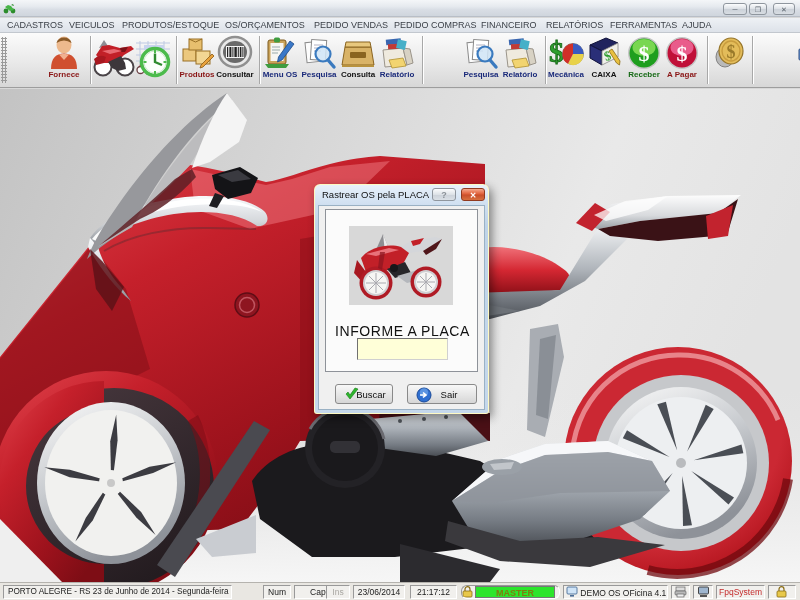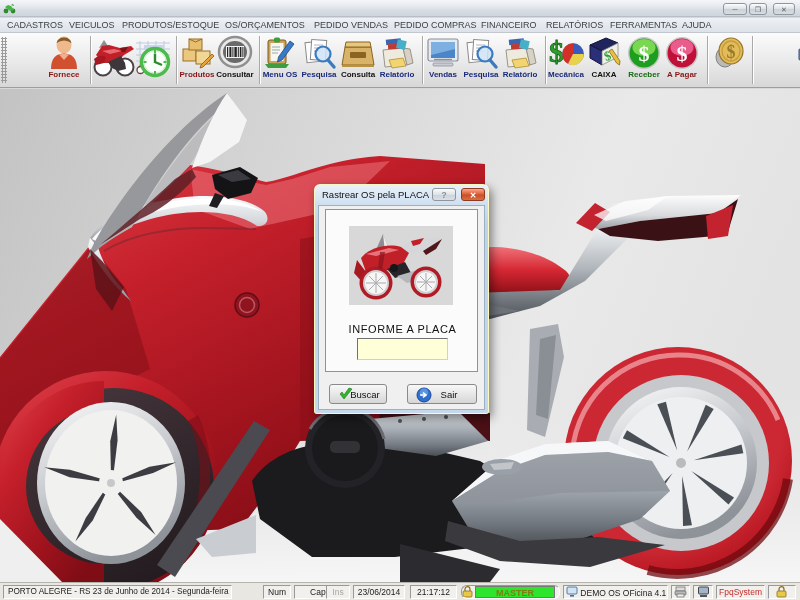--- a/index.html
+++ b/index.html
@@ -61,26 +61,26 @@
   #dlgclose { position:absolute; left:147px; top:4px; width:24px; height:13px;
     border:1px solid #913a20; border-radius:3px;
     background:linear-gradient(#f5a98d, #e0603a 45%, #c94f2b 55%, #d8703f);
     color:#fff; font-size:8px; font-weight:bold; text-align:center; line-height:13px; }
   #dlgbody { position:absolute; left:4px; top:21px; width:167px; height:205px;
     background:#f0f0f0; border:1px solid #9ab1c4; }
   #dlgpanel { position:absolute; left:6px; top:3px; width:153px; height:163px;
     background:#fbfbfb; border:1px solid #8e9299; }
   #bikeimg { position:absolute; left:23px; top:16px; width:104px; height:79px; background:#d9d9d9; }
   #informe { position:absolute; left:0; top:113px; width:153px; text-align:center;
-    font-size:11px; letter-spacing:0.6px; color:#111; }
+    font-size:14px; letter-spacing:0.6px; color:#111; }
   #placa { position:absolute; left:31px; top:128px; width:91px; height:22px;
     background:#ffffd8; border:1px solid #808080; border-color:#707070 #d0d0d0 #d0d0d0 #707070; }
   .dlgbtn { position:absolute; top:178px; height:20px; border:1px solid #8a8a8a; border-radius:3px;
     background:linear-gradient(#f8f8f8, #e4e4e4 60%, #d6d6d6); font-size:9.5px; color:#111; }
-  #btnbuscar { left:10px; width:58px; }
+  #btnbuscar { left:16px; width:58px; }
   #btnsair { left:88px; width:70px; }
   .dlgbtn svg { position:absolute; left:8px; top:2px; }
   .dlgbtn .bt { position:absolute; left:0; width:100%; text-align:center; top:4px; padding-left:14px; }
 </style>
 </head>
 <body>
 <div id="app">
 
   <div id="titlebar">
     <svg id="appicon" viewBox="0 0 13 13">
@@ -211,30 +211,20 @@
     <div class="titem" style="left:372px;width:50px">
         <svg class="ic" width="36" height="36" viewBox="0 0 36 36">
           <path d="M4 15 L24 13 L28 30 L6 32 Z" fill="#efeade" stroke="#9a948a" stroke-width="1"></path>
           <path d="M24 13 L31 14 L34 28 L28 30 Z" fill="#d8d2c4" stroke="#9a948a" stroke-width="1"></path>
           <rect x="7" y="4" width="15" height="5.5" fill="#3a66b0" transform="rotate(-6 14 7)"></rect>
           <rect x="9" y="9" width="14" height="5" fill="#c03a34" transform="rotate(-3 16 11)"></rect>
           <rect x="18" y="5" width="9" height="9" fill="#46b0c8" transform="rotate(12 22 9)"></rect>
           <path d="M10 25 L24 23 L27 31 L13 33 Z" fill="#f2d470" stroke="#b09030" stroke-width="0.8"></path>
         </svg>
         <span class="lb" style="color:#1a2a7a">Relatório</span>
-      </div>
-    <div class="titem" style="left:420px;width:46px">
-        <svg class="ic" width="36" height="36" viewBox="0 0 36 36">
-          <rect x="3" y="4" width="30" height="22" rx="2" fill="#e6e9ee" stroke="#8a929e" stroke-width="1.2"></rect>
-          <rect x="6" y="7" width="24" height="16" fill="#4a86c8"></rect>
-          <path d="M6 7 L30 7 L30 14 L6 20 Z" fill="#7db0e0"></path>
-          <rect x="8" y="28" width="20" height="3" rx="1" fill="#c8ccd4" stroke="#8a929e" stroke-width="0.8"></rect>
-          <path d="M9 24.5 h18" stroke="#8a929e" stroke-width="1.4"></path>
-        </svg>
-        <span class="lb" style="color:#1a2a7a">Vendas</span>
       </div>
     <div class="titem" style="left:457px;width:48px">
         <svg class="ic" width="36" height="36" viewBox="0 0 36 36">
           <rect x="5" y="7" width="15" height="20" fill="#fcfcfc" stroke="#8a8a8a" stroke-width="1" transform="rotate(-6 12 17)"></rect>
           <rect x="10" y="5" width="15" height="20" fill="#ffffff" stroke="#8a8a8a" stroke-width="1" transform="rotate(4 17 15)"></rect>
           <path d="M13 10 h9 M13 13 h9 M13 16 h7" stroke="#b0b0c0" stroke-width="1"></path>
           <circle cx="22" cy="19" r="7.5" fill="#cfe4f6" fill-opacity="0.85" stroke="#3a7abf" stroke-width="2.2"></circle>
           <path d="M27 25 L33 32" stroke="#3a7abf" stroke-width="3.4" stroke-linecap="round"></path>
         </svg>
         <span class="lb" style="color:#1a2a7a">Pesquisa</span>

